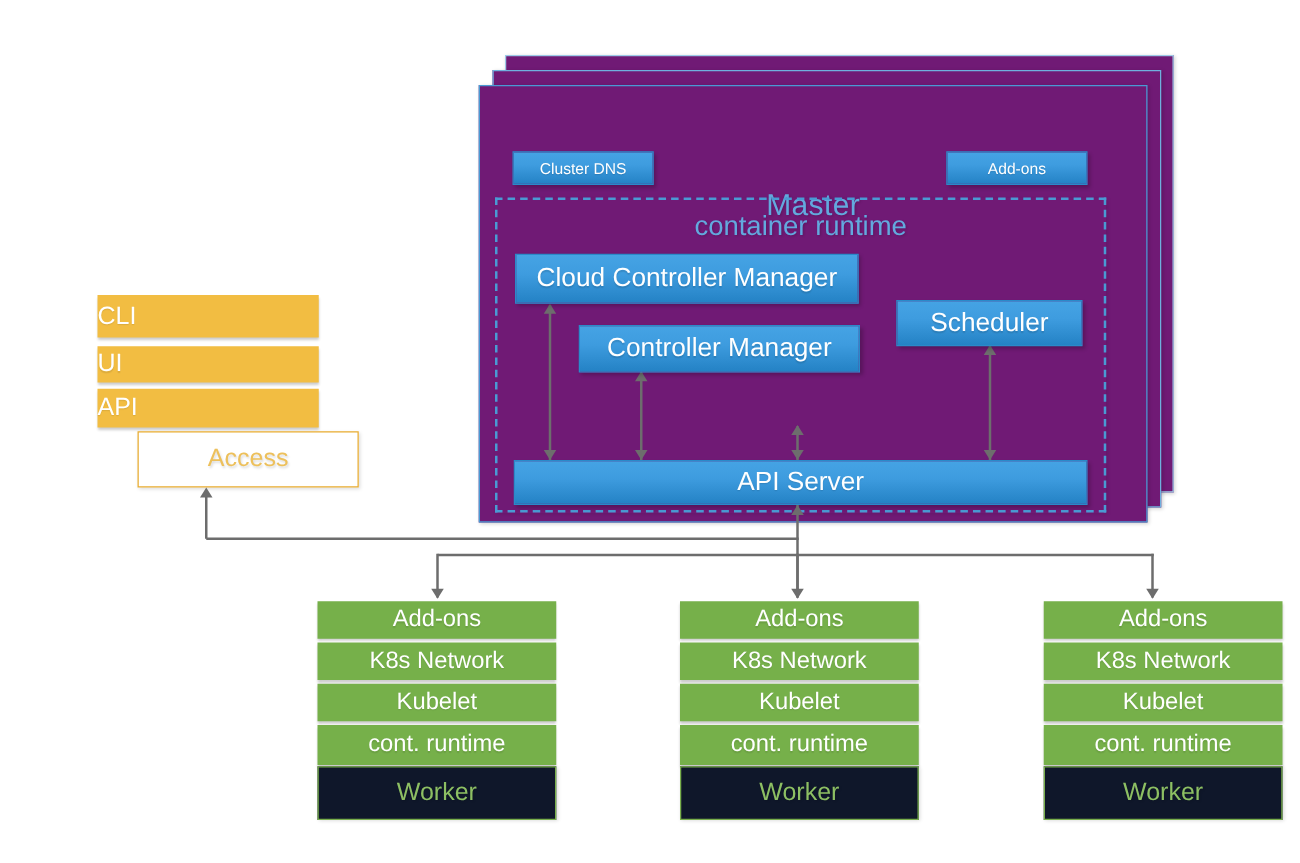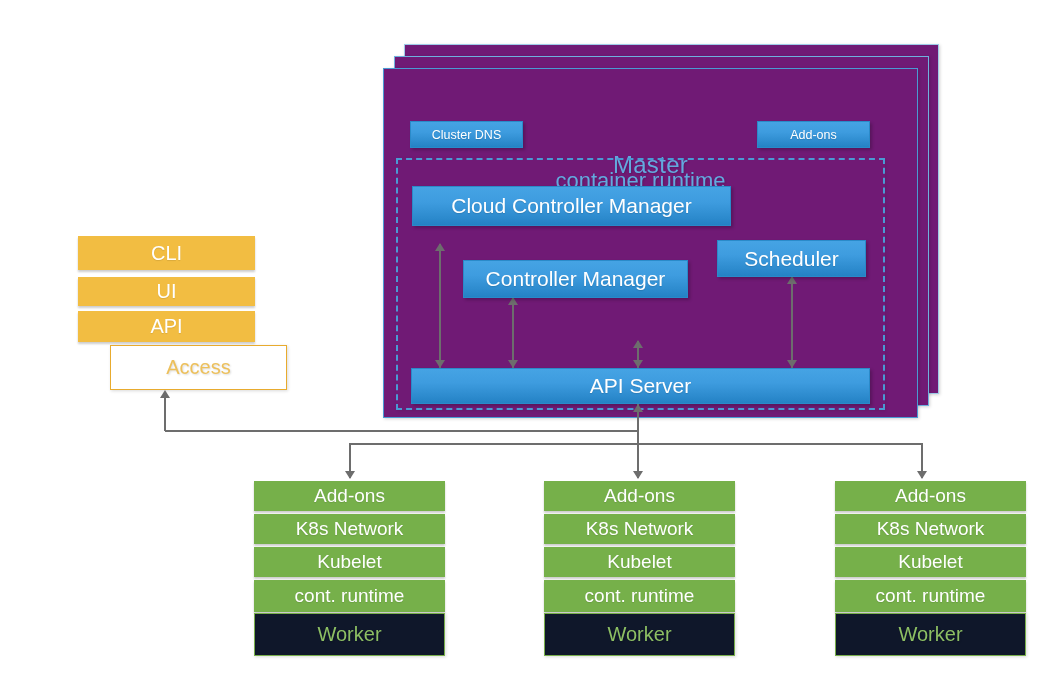--- a/index.html
+++ b/index.html
@@ -52,21 +52,21 @@
     box-shadow:2px 2px 3px rgba(0,0,0,.22);
     text-shadow:0 1px 1px rgba(0,0,0,.12);
   }
   .blue-box.small{font-size:12.5px;}
   .blue-box.big{font-size:21px;}
 
   
   .orange-bar{
     background:#f2bd42;
     color:#ffffff;
-    display:flex;align-items:center;justify-content:center;
+    display:flex;align-items:center;justify-content:flex-start;
     font-size:20px;
     box-shadow:0 2px 2px rgba(0,0,0,.20);
     text-shadow:0 1px 1px rgba(0,0,0,.10);
   }
   .access-foot{
     background:#ffffff;
     border:1px solid #e8ab2e;
     color:#edc05b;
     display:flex;align-items:center;justify-content:center;
     font-size:20px;
@@ -142,21 +142,21 @@
   <div class="arrow-down" style="left:508px;top:360px;"></div>
 
   <div class="conn vline" style="left:637px;top:341px;height:27px;"></div>
   <div class="arrow-up" style="left:633px;top:340px;"></div>
   <div class="arrow-down" style="left:633px;top:360px;"></div>
 
   <div class="conn vline" style="left:791px;top:277px;height:91px;"></div>
   <div class="arrow-up" style="left:787px;top:276px;"></div>
   <div class="arrow-down" style="left:787px;top:360px;"></div>
 
-  <div class="abs blue-box big" style="left:412px;top:186px;width:319px;height:40px;">
+  <div class="abs blue-box big" style="left:412px;top:203px;width:275px;height:40px;">
     <span>Cloud Controller Manager</span>
   </div>
 
   <div class="abs blue-box big" style="left:463px;top:260px;width:225px;height:38px;">
     <span>Controller Manager</span>
   </div>
 
 
   <div class="abs blue-box big" style="left:717px;top:240px;width:149px;height:37px;">
     <span>Scheduler</span>

